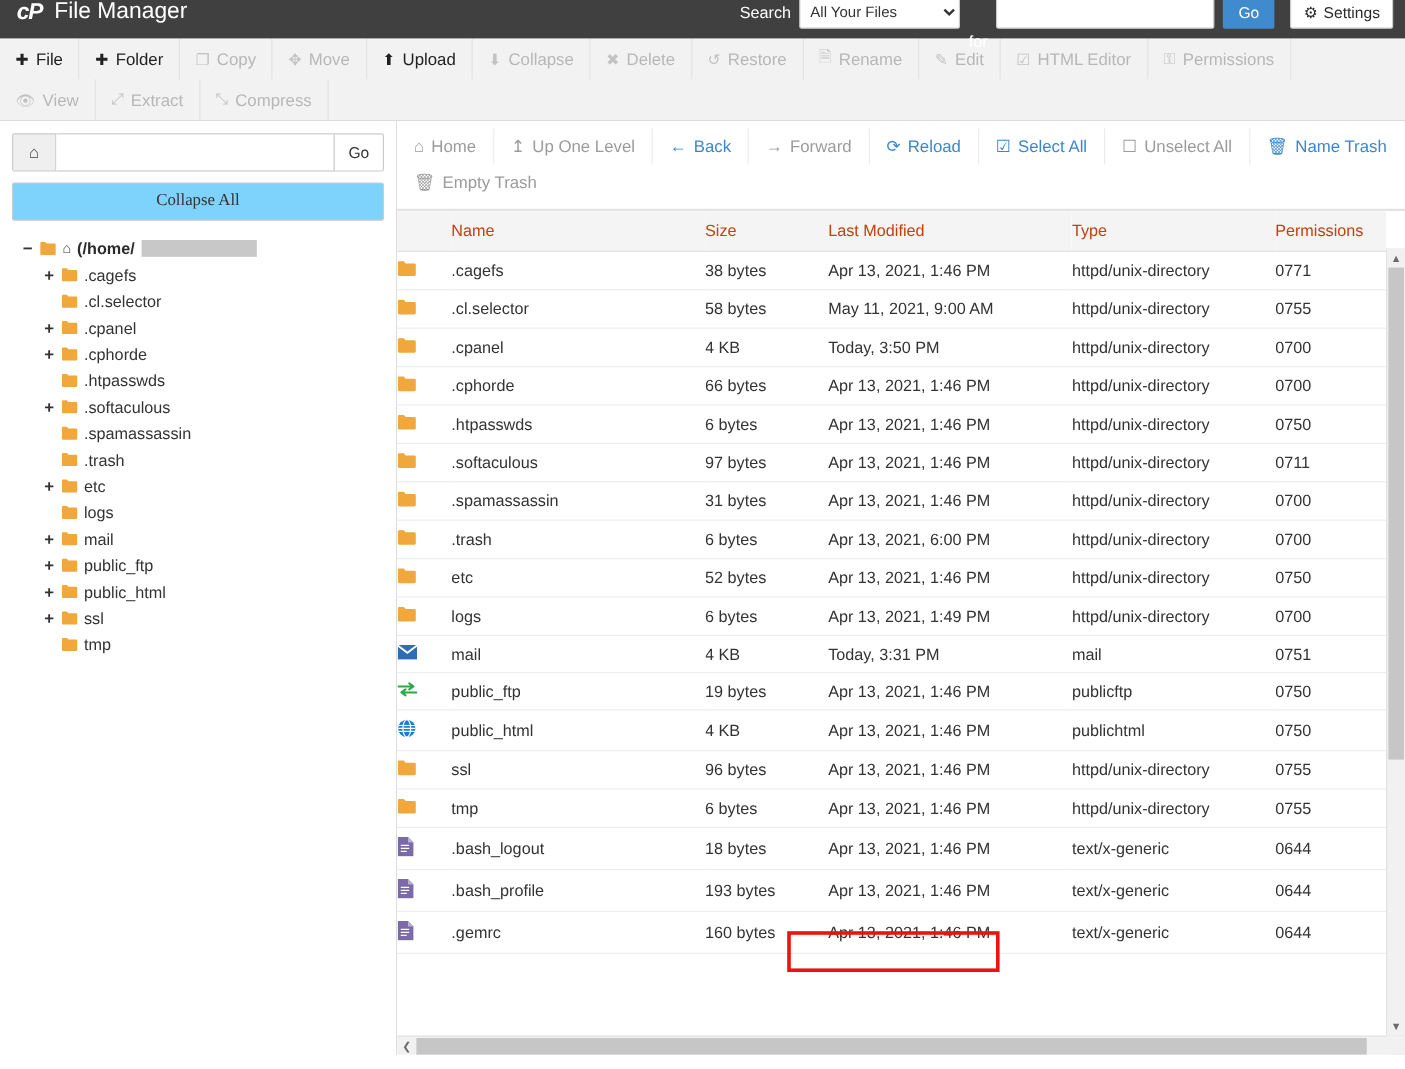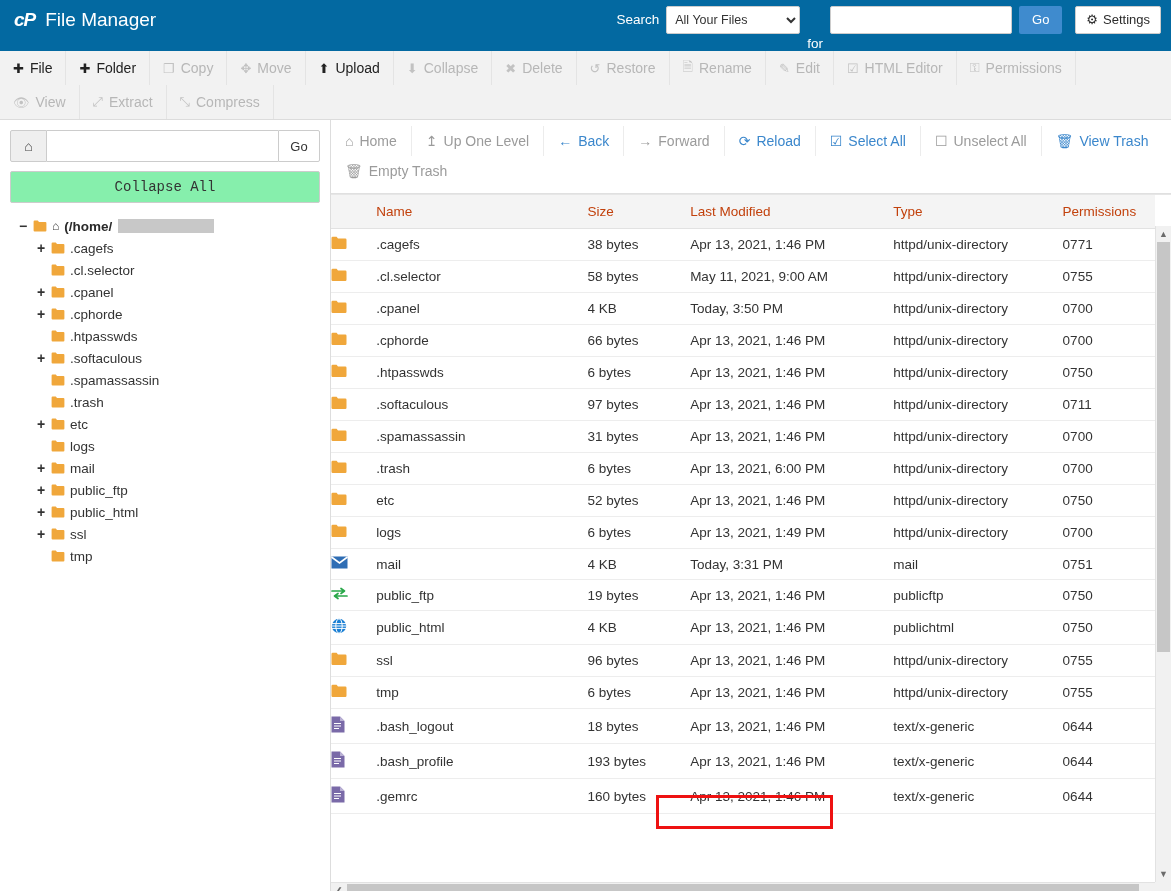--- a/index.html
+++ b/index.html
@@ -8,22 +8,22 @@
     width: 1171px; height: 891px;
     overflow: hidden;
     font-family: "Liberation Sans", sans-serif;
     background: #ffffff;
     color: #333;
     -webkit-font-smoothing: antialiased;
   }
 
   
   .topbar {
-    height: 51px;
-    background: #0369a1;
+    height: 32px;
+    background: #404040;
     display: flex;
     align-items: center;
     padding: 0 10px 12px 14px;
     position: relative;
   }
   .brand { display: flex; align-items: center; gap: 10px; }
   .cp-logo {
     font-weight: bold;
     font-size: 19px;
     color: #ffffff;
@@ -152,27 +152,27 @@
     font-size: 13px;
     color: #333;
     cursor: pointer;
     border-radius: 0 2px 2px 0;
     font-family: "Liberation Sans", sans-serif;
   }
   .collapse-all {
     width: 100%;
     height: 32px;
     border: 1px solid #ccc;
-    background: #86efac;
+    background: #7dd3fc;
     font-size: 14px;
     color: #333;
     cursor: pointer;
     border-radius: 2px;
     margin-bottom: 12px;
-    font-family: Liberation Mono, monospace;
+    font-family: Liberation Serif, serif;
   }
   .tree { font-size: 13.5px; }
   .tree-node {
     display: flex; align-items: center;
     height: 22px;
     gap: 5px;
     cursor: pointer;
     white-space: nowrap;
   }
   .tree-node.root { font-weight: bold; color: #2a2a2a; padding-left: 8px; }
@@ -600,21 +600,21 @@
           <div class="nav-item link">
             <span>☑</span>
             <span>Select All</span>
           </div>
           <div class="nav-item muted">
             <span>☐</span>
             <span>Unselect All</span>
           </div>
           <div class="nav-item link last">
             <span>🗑</span>
-            <span>View Trash</span>
+            <span>Name Trash</span>
           </div>
         </div>
       <div class="nav-row" id="nav-row2">
           <div class="nav-item muted last">
             <span>🗑</span>
             <span>Empty Trash</span>
           </div>
         </div>
     </div>
 

